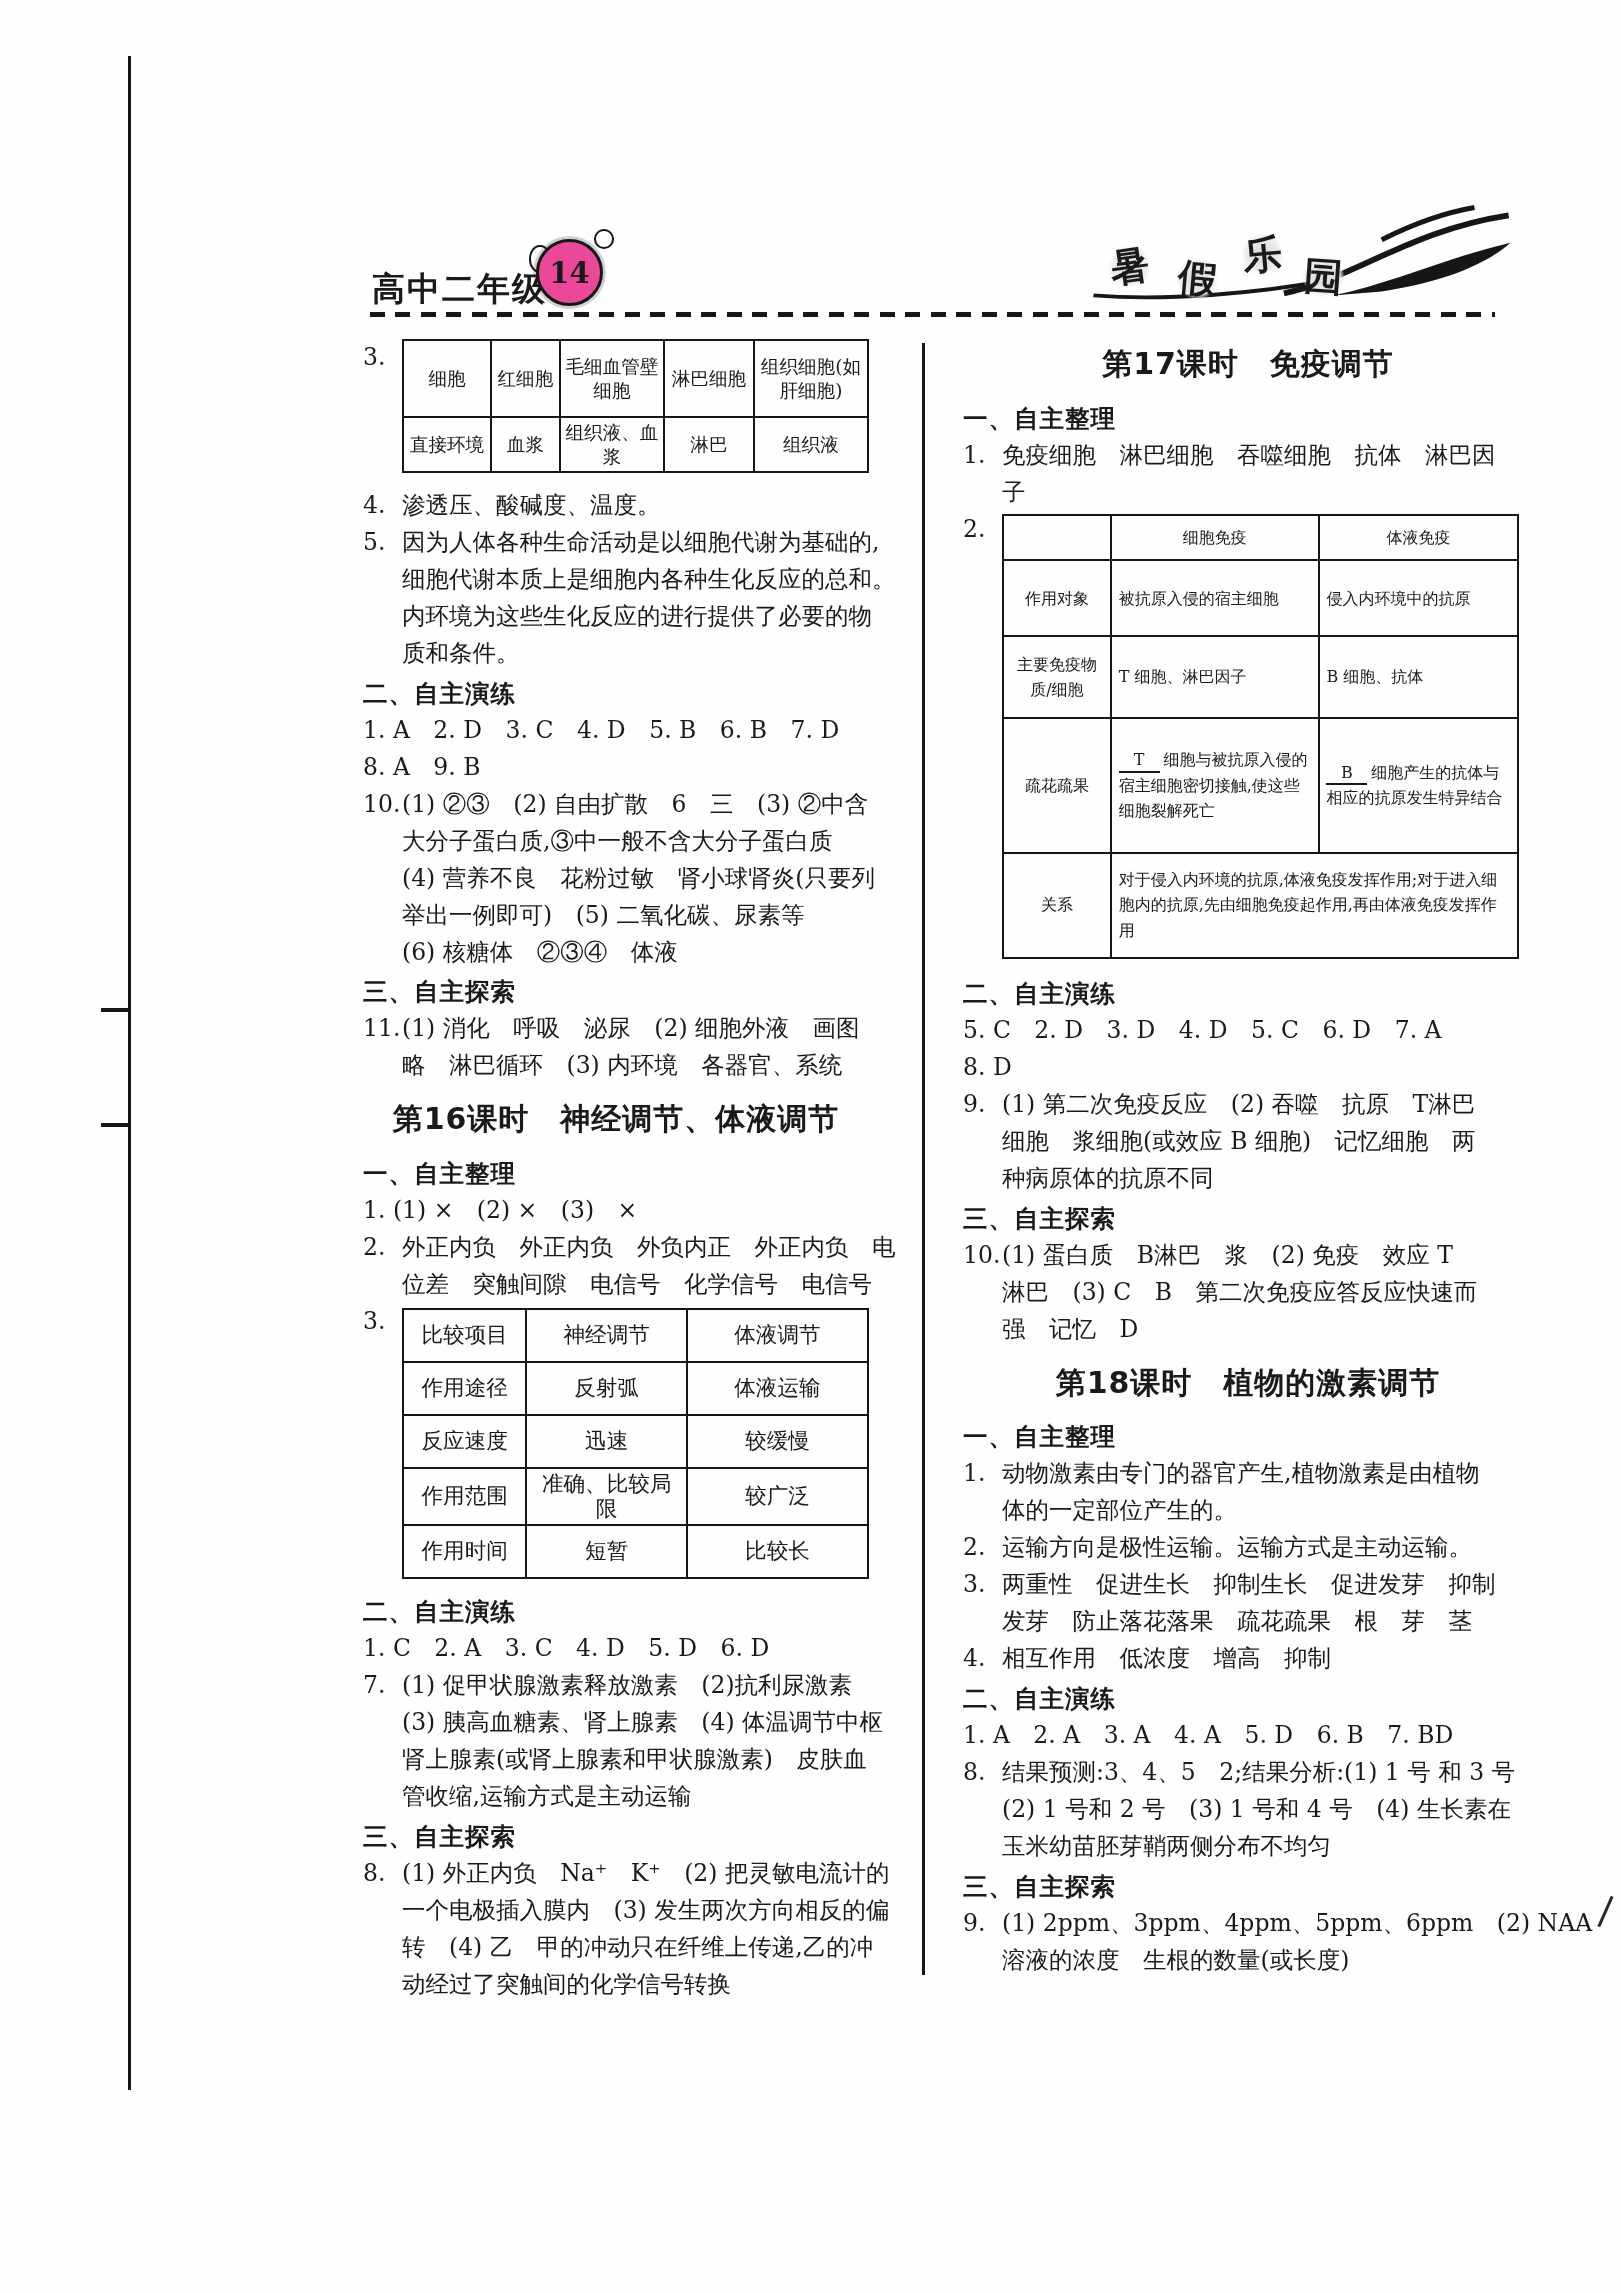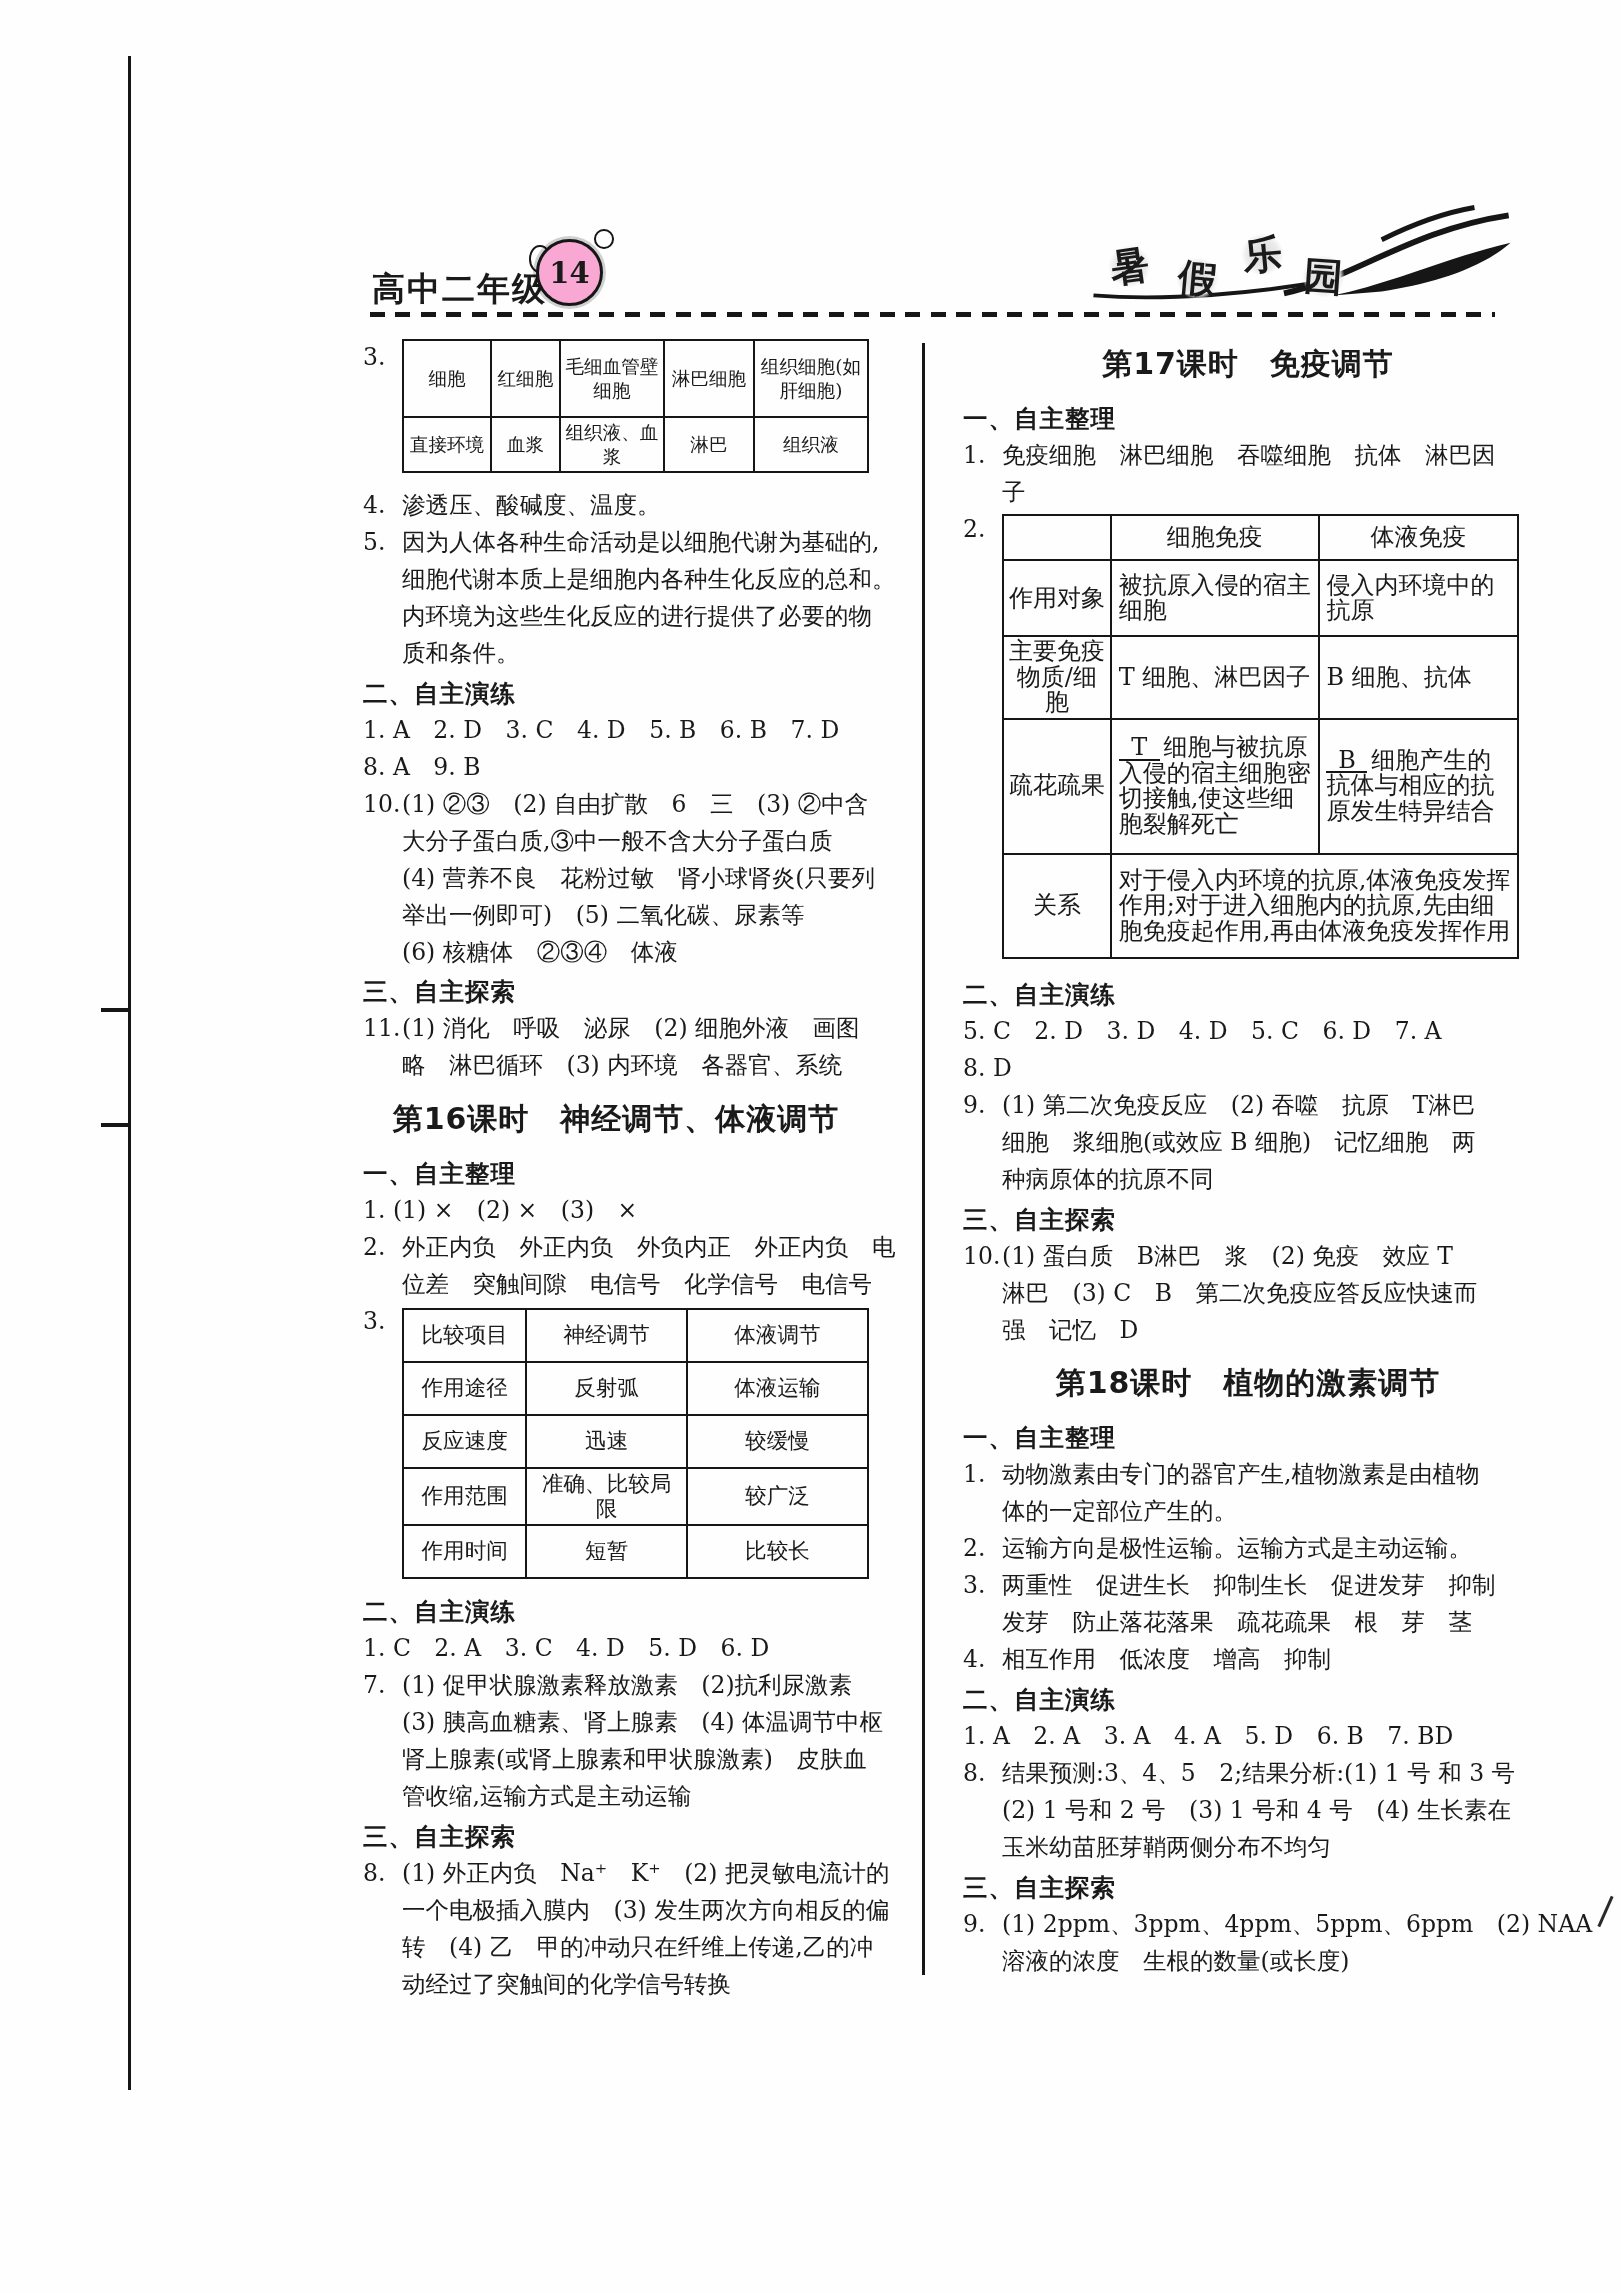--- a/index.html
+++ b/index.html
@@ -10,21 +10,21 @@
   .tick{position:absolute;left:101px;width:28px;height:3.9px;background:#161616;}
   .tick.t1{top:1008px}.tick.t2{top:1118px}
   .corner-slash{position:absolute;left:1604px;top:1895px;width:2.9px;height:33px;background:#2a2a2a;transform:rotate(24deg);}
   
   .grade{position:absolute;left:372px;top:267px;font-family:"DejaVu Sans","Liberation Sans",sans-serif;
          font-weight:bold;font-size:33px;letter-spacing:2px;}
   .head-dash{position:absolute;left:370px;top:312px;width:1125px;height:4.9px;
     background:repeating-linear-gradient(90deg,#161616 0 14.7px,transparent 14.7px 25.5px);}
   .pg-circle{position:absolute;left:536px;top:239px;width:61px;height:61px;border:3.9px solid #161616;
     border-radius:50%;display:flex;align-items:center;justify-content:center;
-    font-size:29px;font-weight:bold;box-shadow:0 0 0 2.9px rgba(0,0,0,.18);background:#f9a8d4;z-index:2;}
+    font-size:29px;font-weight:bold;box-shadow:0 0 0 2.9px rgba(0,0,0,.18);background:#ec4899;z-index:2;}
   .bub{position:absolute;border:2.9px solid #161616;border-radius:50%;background:#fff;z-index:1;}
   .bub.b1{left:529px;top:245px;width:17.6px;height:23.5px;}
   .bub.b2{left:594px;top:229px;width:15.7px;height:15.7px;z-index:3;}
   
   .logo{position:absolute;left:1088px;top:186px;width:431px;height:127px;}
   .logo svg{position:absolute;left:0;top:0;}
   .lc{position:absolute;width:59px;height:59px;display:flex;align-items:center;justify-content:center;
       font-weight:bold;font-size:39px;border-radius:50%;
       background:radial-gradient(closest-side,#d9d9d9 0%,#ececec 55%,transparent 72%);}
   .lc.c0{left:11.8px;top:51px;transform:rotate(-8deg);}
@@ -47,21 +47,21 @@
   
   table.t{border-collapse:collapse;border:2.9px solid #161616;}
   table.t td{border:2px solid #161616;text-align:center;vertical-align:middle;padding:2px 3.9px;}
   .t1{font-size:18.6px;line-height:23.5px;margin-bottom:13.7px;}
   .t1 td:nth-child(1){width:84px}.t1 td:nth-child(2){width:63px}.t1 td:nth-child(3){width:100px}
   .t1 td:nth-child(4){width:86px}.t1 td:nth-child(5){width:112px}
   .t1 tr:nth-child(1) td{height:71px}.t1 tr:nth-child(2) td{height:49px}
   .t2{font-size:21.6px;line-height:25.5px;margin:4.9px 0 11.8px;}
   .t2 td{height:47px}
   .t2 td:nth-child(1){width:119px}.t2 td:nth-child(2){width:157px}.t2 td:nth-child(3){width:180px}
-  .t3{font-size:24px;line-height:25.5px;margin:3.9px 0 13.7px;}
+  .t3{font-size:16px;line-height:25.5px;margin:3.9px 0 13.7px;}
   .t3 td.lbl{width:98px;border-radius:6px;}
   .t3 td:nth-child(2){width:192px}.t3 td:nth-child(3){width:184px}
   .t3 tr.r0 td{height:39px}.t3 tr.r1 td{height:66px}.t3 tr.r2 td{height:72px}
   .t3 tr.r3 td{height:125px}.t3 tr.r4 td{height:95px}
   .t3 td.txt{text-align:left;padding:3.9px 6.9px;}
   .u{display:inline-block;min-width:41px;text-align:center;border-bottom:2px solid #161616;
      line-height:21.6px;margin-right:3.9px;}
 </style>
 </head>
 <body>

